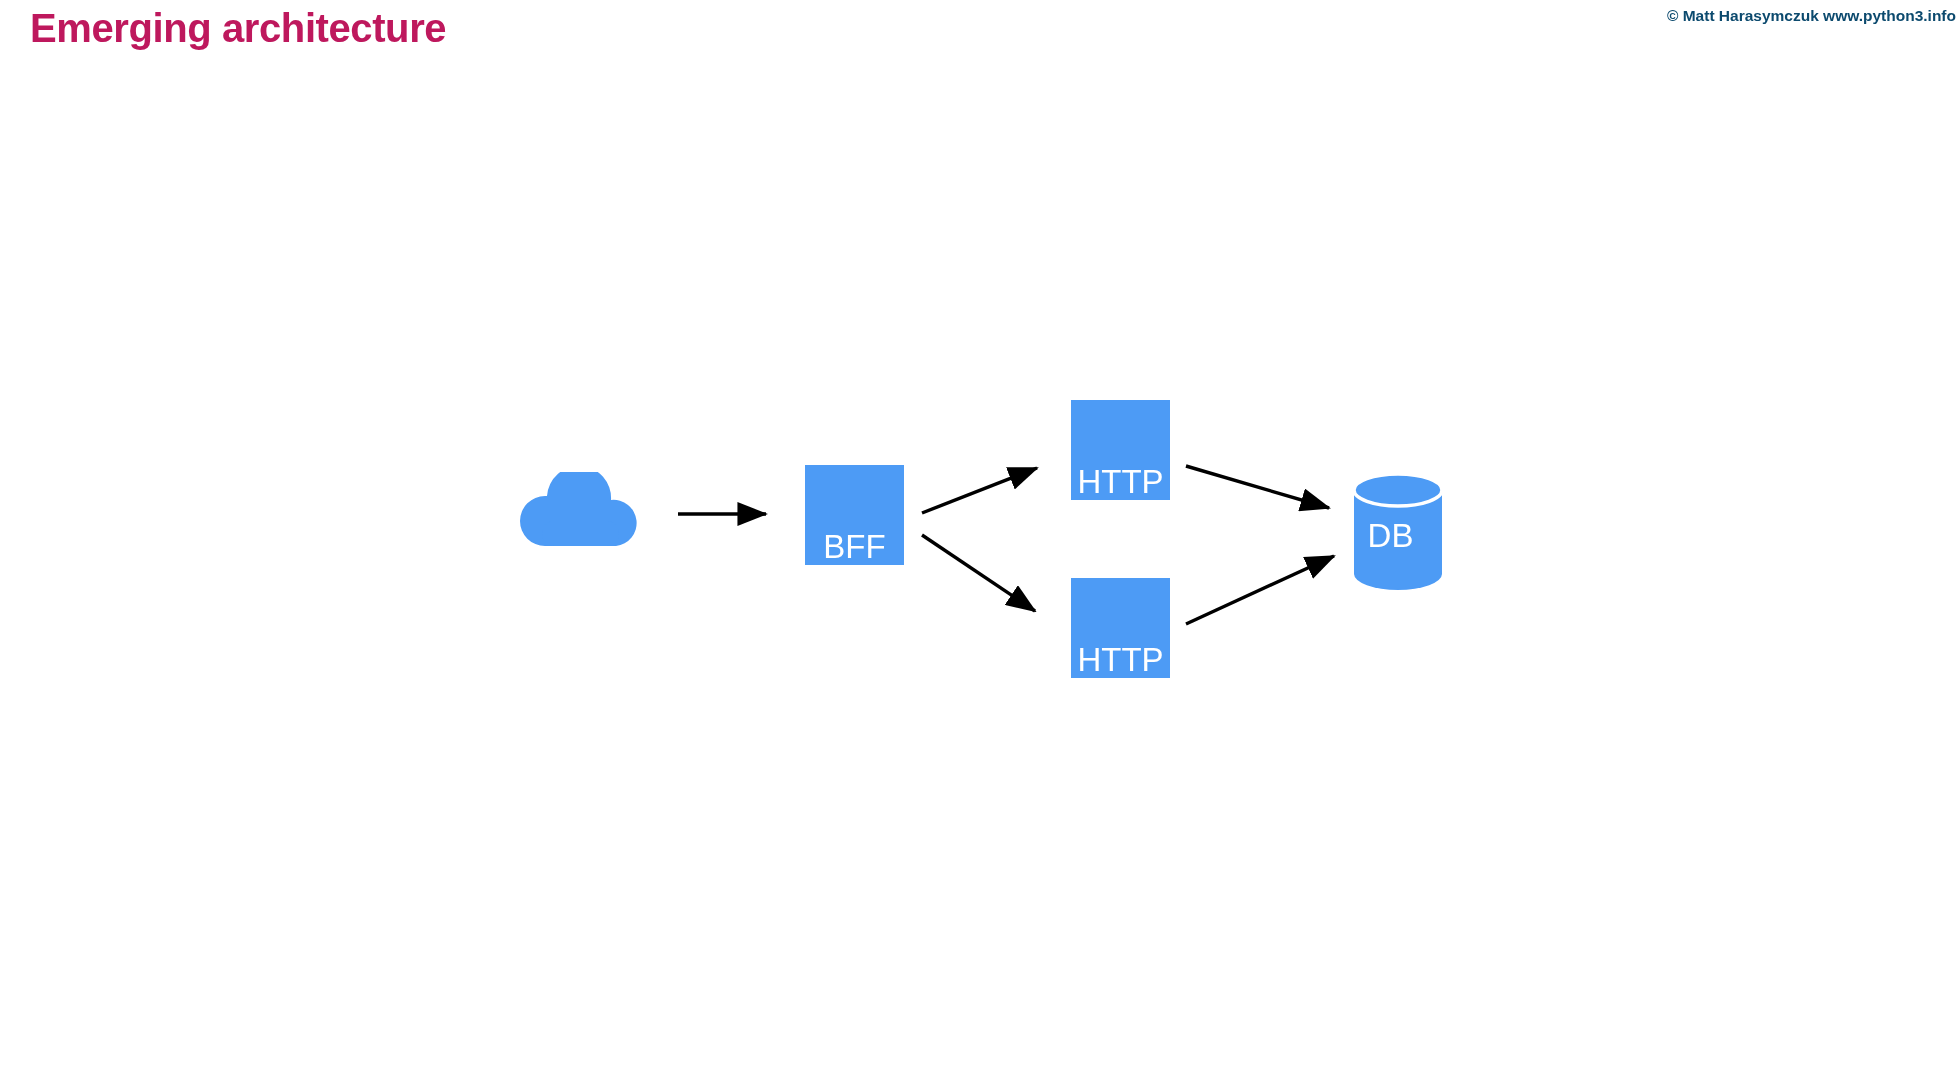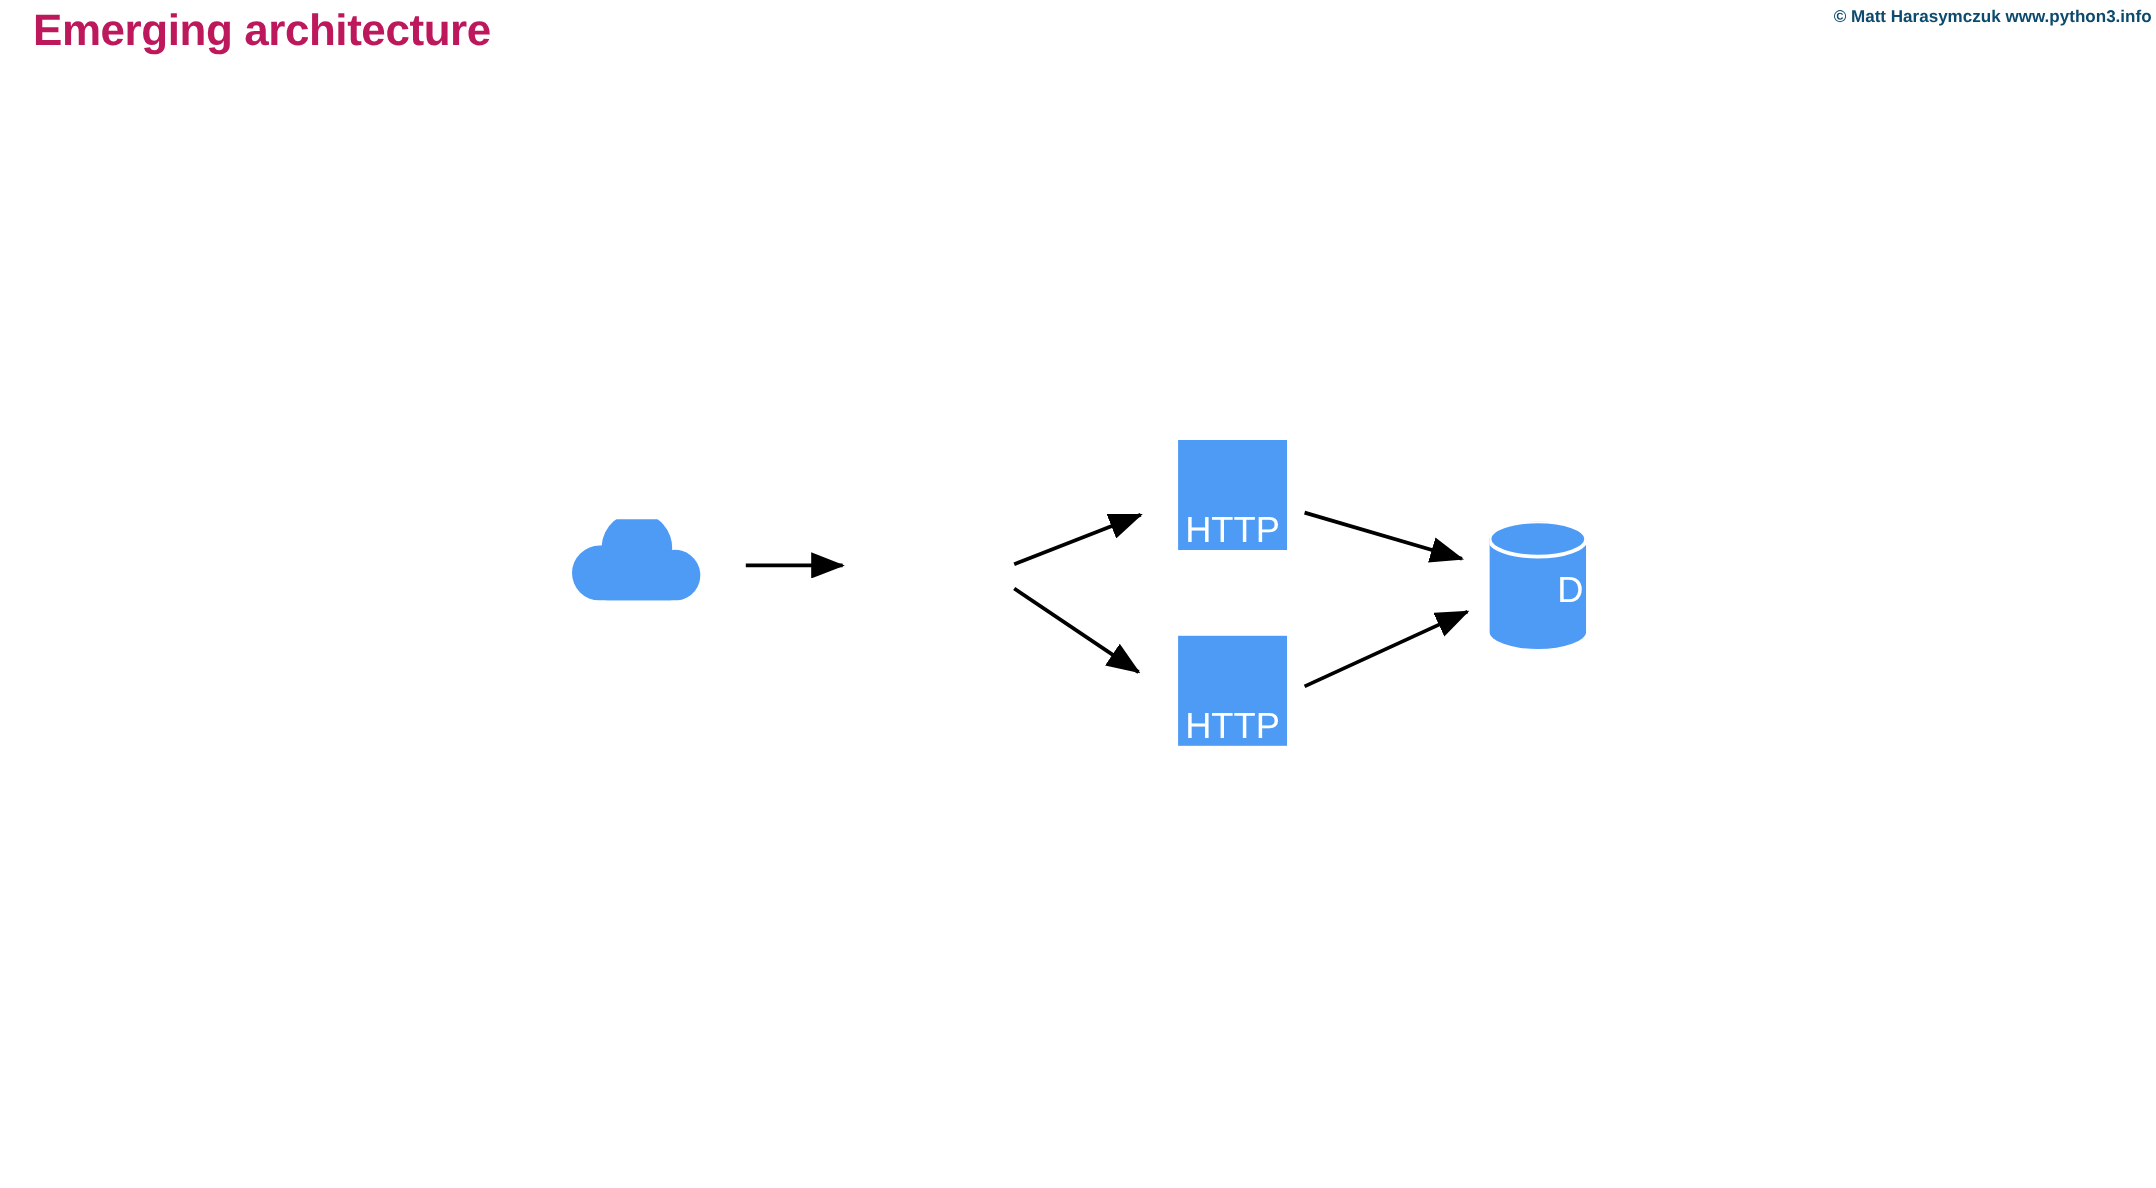--- a/index.html
+++ b/index.html
@@ -123,21 +123,20 @@
     align-items: center;
     justify-content: center;
     color: #ffffff;
     font-size: 33px;
     font-weight: 400;
     line-height: 34px;
     white-space: nowrap;
     padding-top: 8px;
     box-sizing: border-box;
     pointer-events: none;
-    margin-left: 48px;
   }
 </style>
 </head>
 <body>
 
 <div id="slide">
 
   <div id="page-title">Emerging architecture</div>
 
   <div id="copyright">© Matt Harasymczuk www.python3.info</div>
@@ -164,20 +163,23 @@
 
     <div id="node-cloud">
       <svg viewBox="0 0 121 74" xmlns="http://www.w3.org/2000/svg">
         <path d="M25,74 A25,25 0 0 1 25,24 A10,10 0 0 1 27,24
                  A32,32 0 0 1 91,28
                  A23,23 0 0 1 96,74 Z" fill="#4d9bf5"></path>
         <rect x="22" y="49" width="77" height="25" rx="12" fill="#4d9bf5"></rect>
       </svg>
     </div>
 
+    <div id="node-bff" class="node-box">
+      <span class="node-label">BFF</span>
+    </div>
 
     <div id="node-http-1" class="node-box">
       <span class="node-label">HTTP</span>
     </div>
 
     <div id="node-http-2" class="node-box">
       <span class="node-label">HTTP</span>
     </div>
 
     <div id="node-db">

